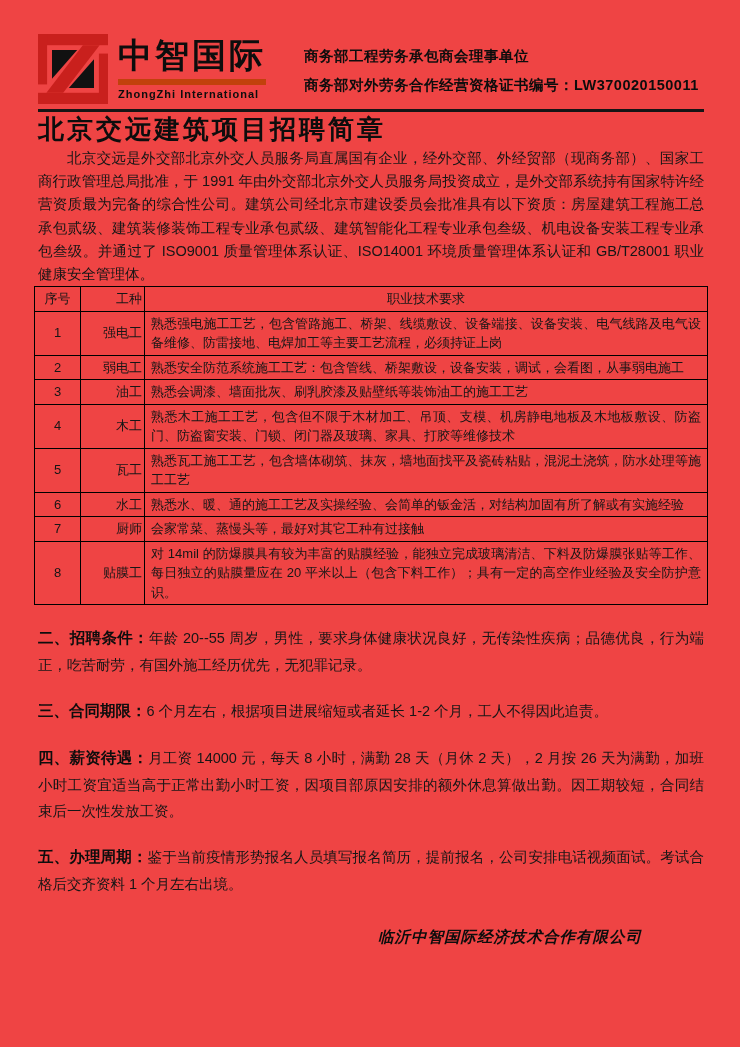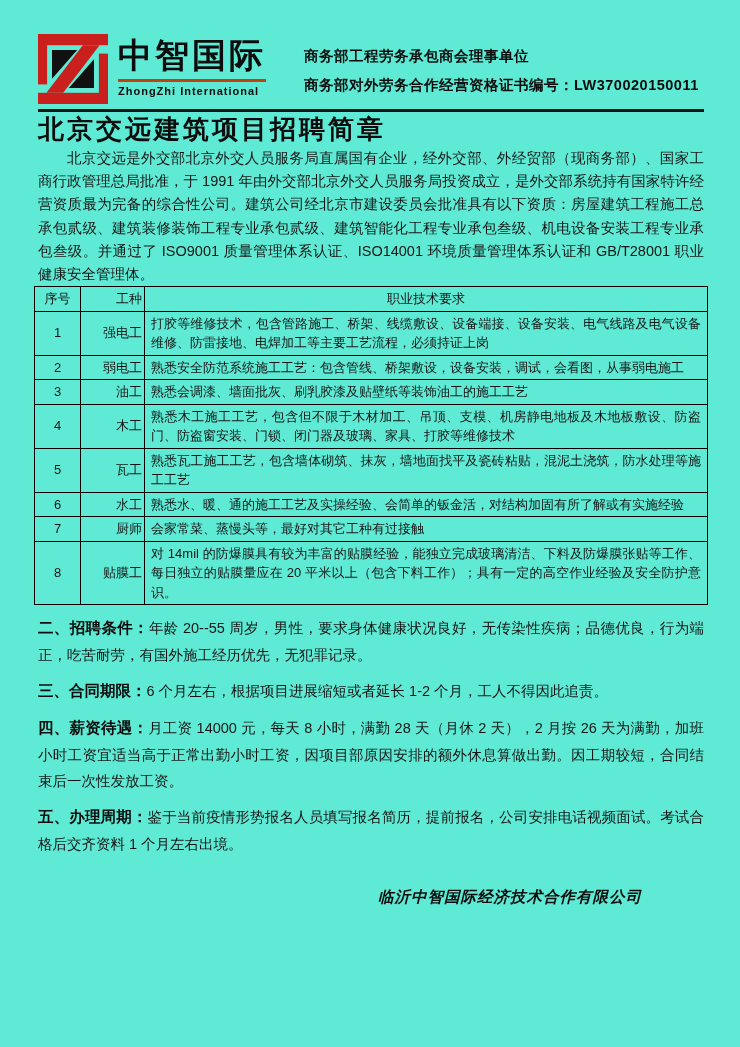--- a/index.html
+++ b/index.html
@@ -3,36 +3,36 @@
 <meta charset="utf-8">
 <style>
   * { margin: 0; padding: 0; box-sizing: border-box; }
   html, body { background: #ffffff; }
   body { font-family: "Liberation Sans", "DejaVu Sans", sans-serif; color: #161616; }
   .page {
     position: relative;
     width: 740px;
     height: 1047px;
     margin: 0 auto;
-    background: #5eead4;
+    background: #ef4444;
     padding: 34px 36px 0 38px;
     overflow: hidden;
   }
 
   
   .header { display: flex; align-items: flex-start; }
   .logo-block { display: flex; align-items: flex-start; }
   .logo-z { width: 70px; height: 70px; flex: 0 0 auto; }
   .logo-text { margin-left: 10px; display: flex; flex-direction: column; }
   .logo-zh {
     font-size: 34px; font-weight: bold; letter-spacing: 3px;
     line-height: 1.25; color: #0d0d0d;
   }
   .logo-en {
-    margin-top: 2px; border-top: 3px solid #c2410c;
+    margin-top: 2px; border-top: 6px solid #c2410c;
     padding-top: 3px;
     font-size: 11px; font-weight: bold; letter-spacing: 1px;
     color: #0d0d0d; white-space: nowrap;
   }
   .credentials { margin-left: 38px; margin-top: 8px; }
   .credential-line {
     font-size: 14.5px; font-weight: bold; color: #0d0d0d;
     line-height: 2.0; letter-spacing: 0.5px; white-space: nowrap;
   }
   .header-divider { height: 3px; background: #151515; margin-top: 5px; }
@@ -62,21 +62,21 @@
   .req-table th, .req-table td {
     border: 1px solid #000; padding: 2px 6px; line-height: 1.5;
     font-weight: normal; vertical-align: middle;
   }
   .req-table th.col-num, .req-table td.col-num { width: 46px; text-align: center; padding: 2px 2px; }
   .req-table th.col-job, .req-table td.col-job { width: 64px; text-align: right; padding: 2px 2px; }
   .req-table th.col-req { text-align: center; }
   .req-table td.col-req { text-align: left; text-align: justify; }
 
   
-  .section { margin-top: 9px; font-size: 14.5px; line-height: 1.8; text-align: justify; }
+  .section { margin-top: 19px; font-size: 14.5px; line-height: 1.8; text-align: justify; }
   .section .sec-label { font-weight: bold; font-size: 15.5px; color: #0d0d0d; }
 
   
   .signature {
     margin-top: 30px; text-align: right; padding-right: 62px;
     font-size: 15.5px; font-weight: bold; letter-spacing: 1px; color: #0d0d0d; font-style: italic;
   }
 </style>
 </head>
 <body>
@@ -116,21 +116,21 @@
       <tr>
         <th class="col-num">序号</th>
         <th class="col-job">工种</th>
         <th class="col-req">职业技术要求</th>
       </tr>
     </thead>
     <tbody>
         <tr>
           <td class="col-num">1</td>
           <td class="col-job">强电工</td>
-          <td class="col-req">打胶等维修技术，包含管路施工、桥架、线缆敷设、设备端接、设备安装、电气线路及电气设备维修、防雷接地、电焊加工等主要工艺流程，必须持证上岗</td>
+          <td class="col-req">熟悉强电施工工艺，包含管路施工、桥架、线缆敷设、设备端接、设备安装、电气线路及电气设备维修、防雷接地、电焊加工等主要工艺流程，必须持证上岗</td>
         </tr>
         <tr>
           <td class="col-num">2</td>
           <td class="col-job">弱电工</td>
           <td class="col-req">熟悉安全防范系统施工工艺：包含管线、桥架敷设，设备安装，调试，会看图，从事弱电施工</td>
         </tr>
         <tr>
           <td class="col-num">3</td>
           <td class="col-job">油工</td>
           <td class="col-req">熟悉会调漆、墙面批灰、刷乳胶漆及贴壁纸等装饰油工的施工工艺</td>

